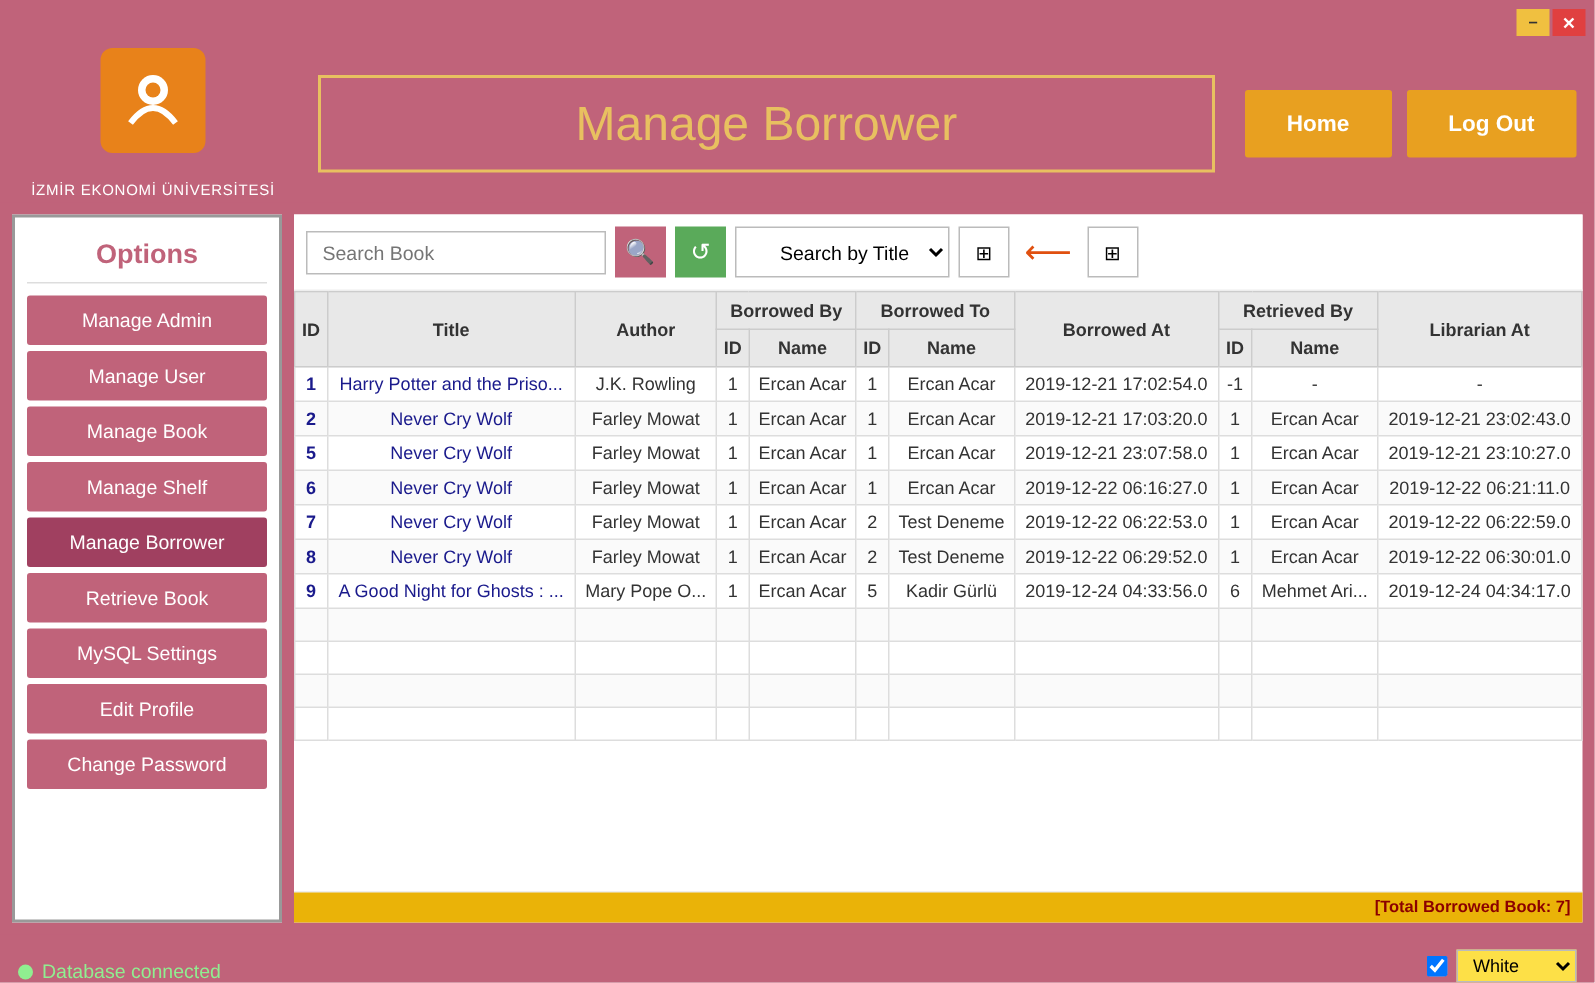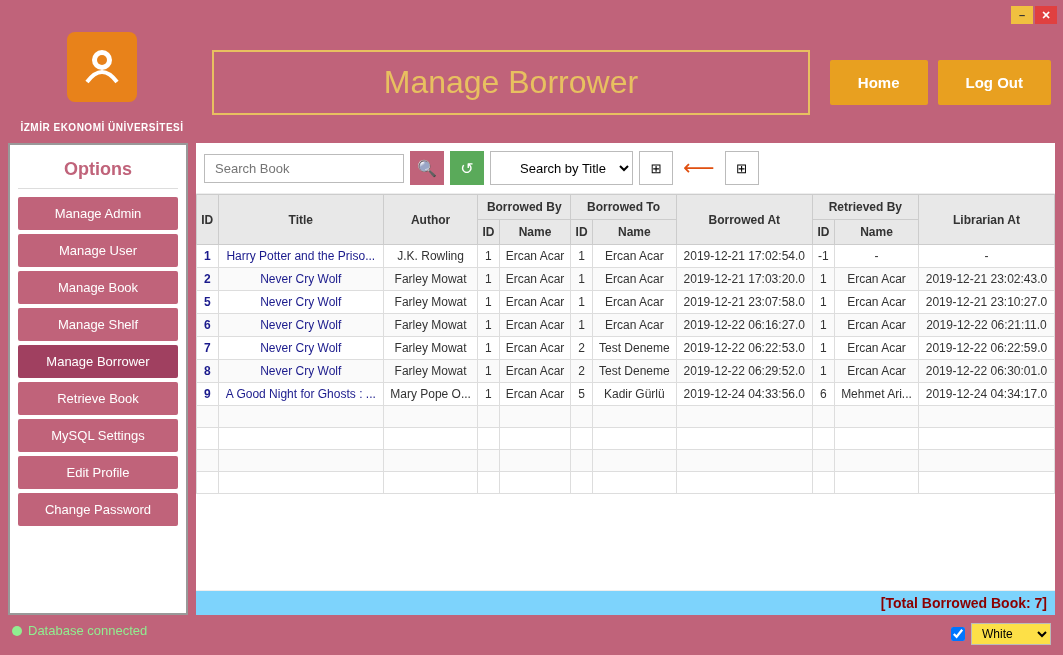--- a/index.html
+++ b/index.html
@@ -50,21 +50,21 @@
       width: 70px; height: 70px;
       background: #e8821a;
       border-radius: 8px;
       display: flex; align-items: center; justify-content: center;
       position: relative;
     }
     .logo-icon svg { width: 50px; height: 50px; }
     .logo-text {
       color: white;
       font-size: 10px;
-      font-weight: bold;
+      font-weight: normal;
       text-align: center;
       margin-top: 20px;
       letter-spacing: 0.5px;
     }
     .app-title-box {
       border: 2px solid #e8c060;
       padding: 12px 40px;
       flex: 1;
       text-align: center;
     }
@@ -221,21 +221,21 @@
     tbody tr:nth-child(odd) { background: #fff; }
     tbody tr:nth-child(even) { background: #fafafa; }
     td.id-col { color: #1a1a8c; font-weight: bold; }
     td.link-col { color: #1a1a8c; }
 
     
     .footer {
       height: 32px;
       background: #c0637a;
       display: flex;
-      align-items: flex-start;
+      align-items: flex-end;
       justify-content: space-between;
       padding: 0 12px;
     }
     .db-status {
       display: flex;
       align-items: center;
       gap: 6px;
       color: #90ee90;
       font-size: 13px;
     }
@@ -255,25 +255,25 @@
     }
     .theme-select {
       border: 1px solid #bbb;
       background: #fde047;
       padding: 2px 6px;
       font-size: 12px;
       min-width: 80px;
     }
     .total-label {
       color: #8b0000;
-      font-size: 14px;
+      font-size: 11px;
       font-weight: bold;
       text-align: right;
       padding: 4px 8px;
-      background: #7dd3fc;
+      background: #eab308;
       border-top: 1px solid #eee;
     }
   </style>
 </head>
 <body>
 
 <div class="titlebar">
   <div class="titlebar-controls">
     <button class="titlebar-btn minimize">–</button>
     <button class="titlebar-btn close">✕</button>

